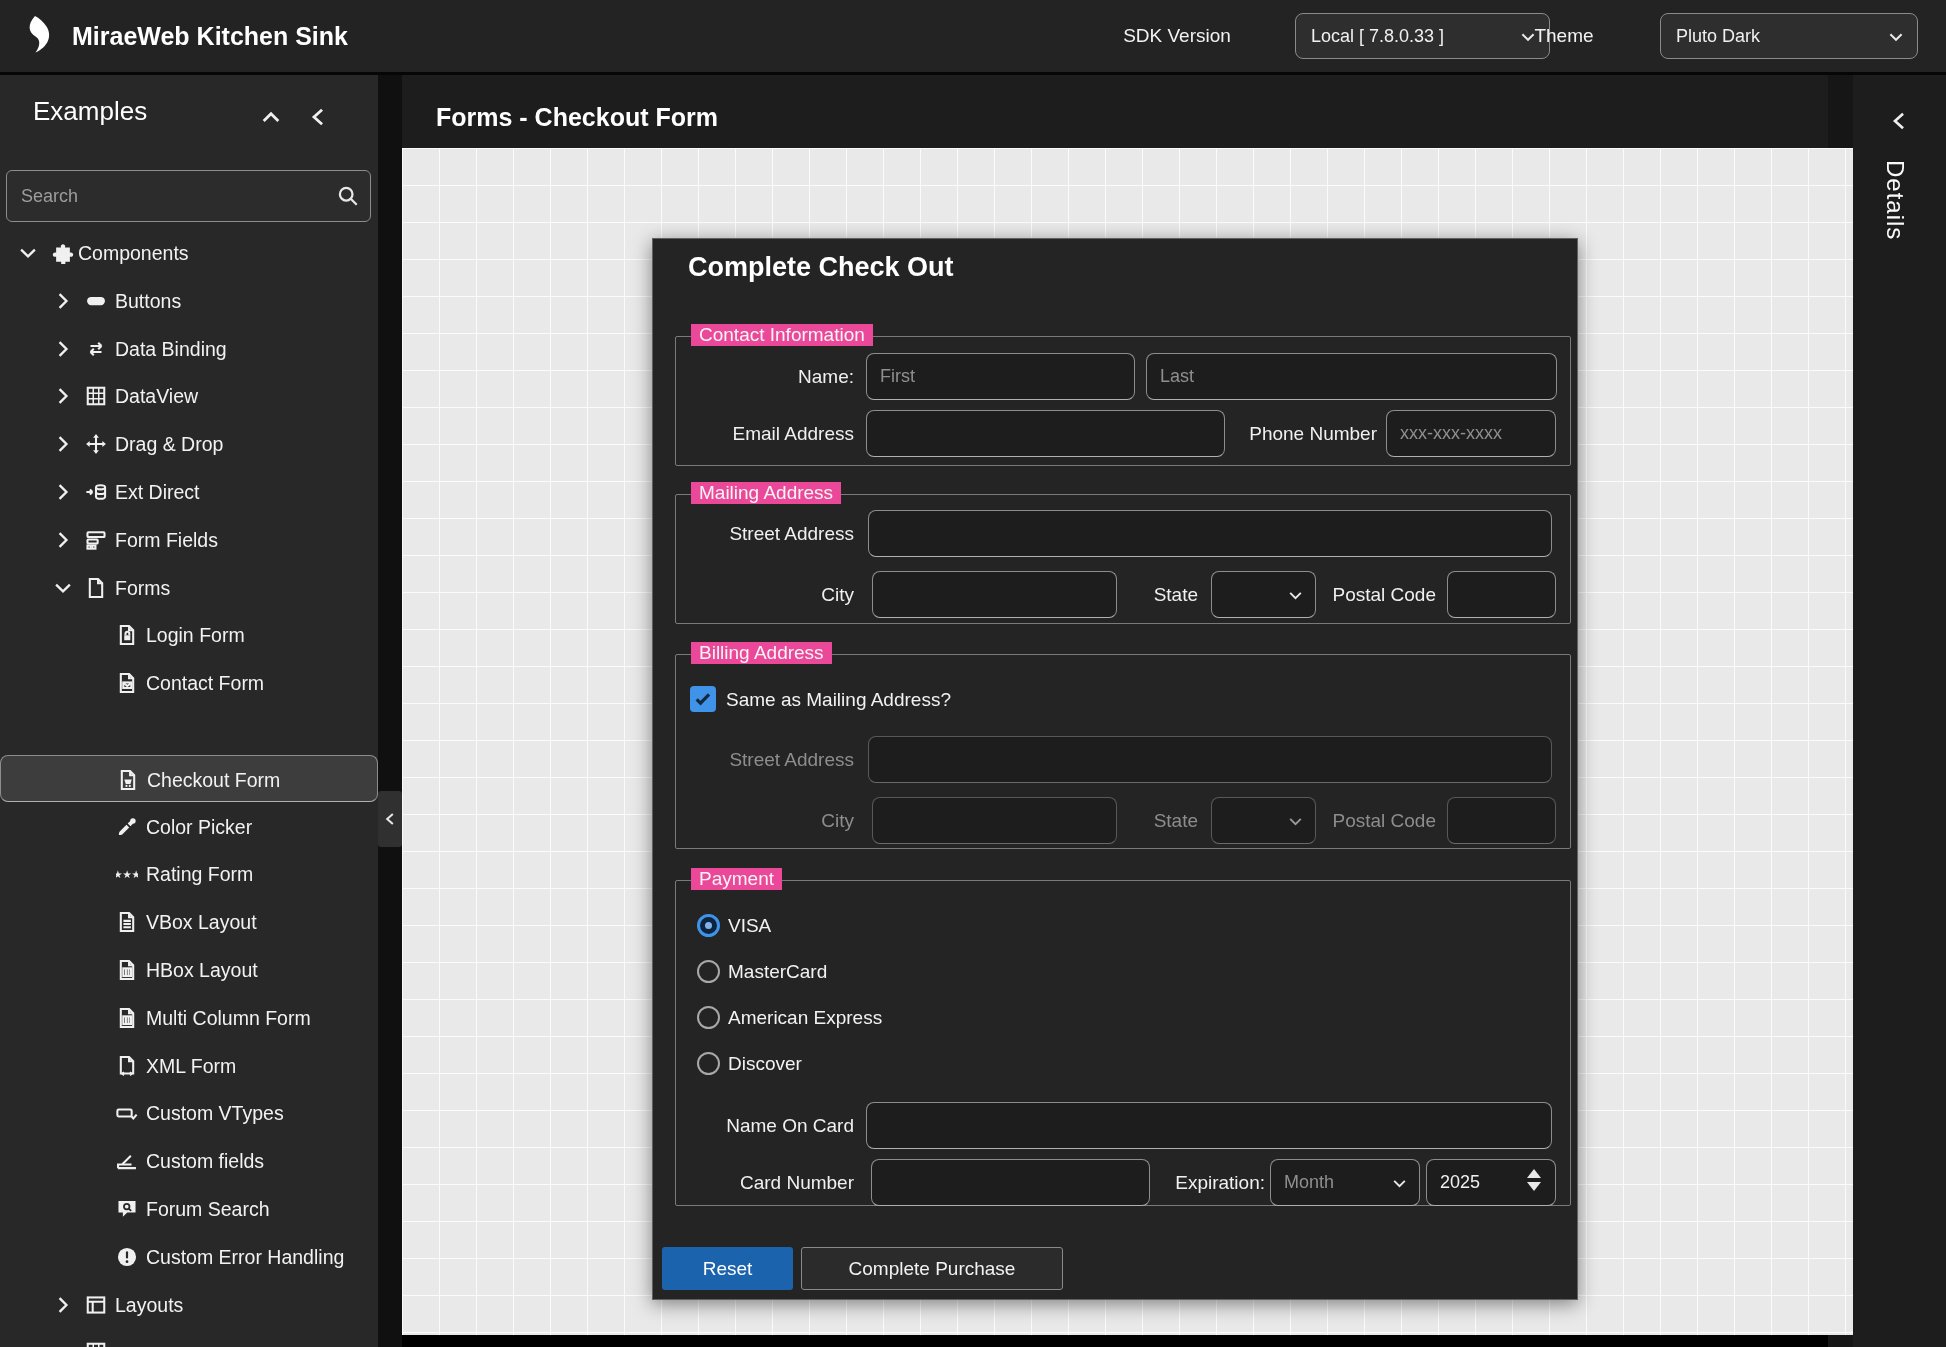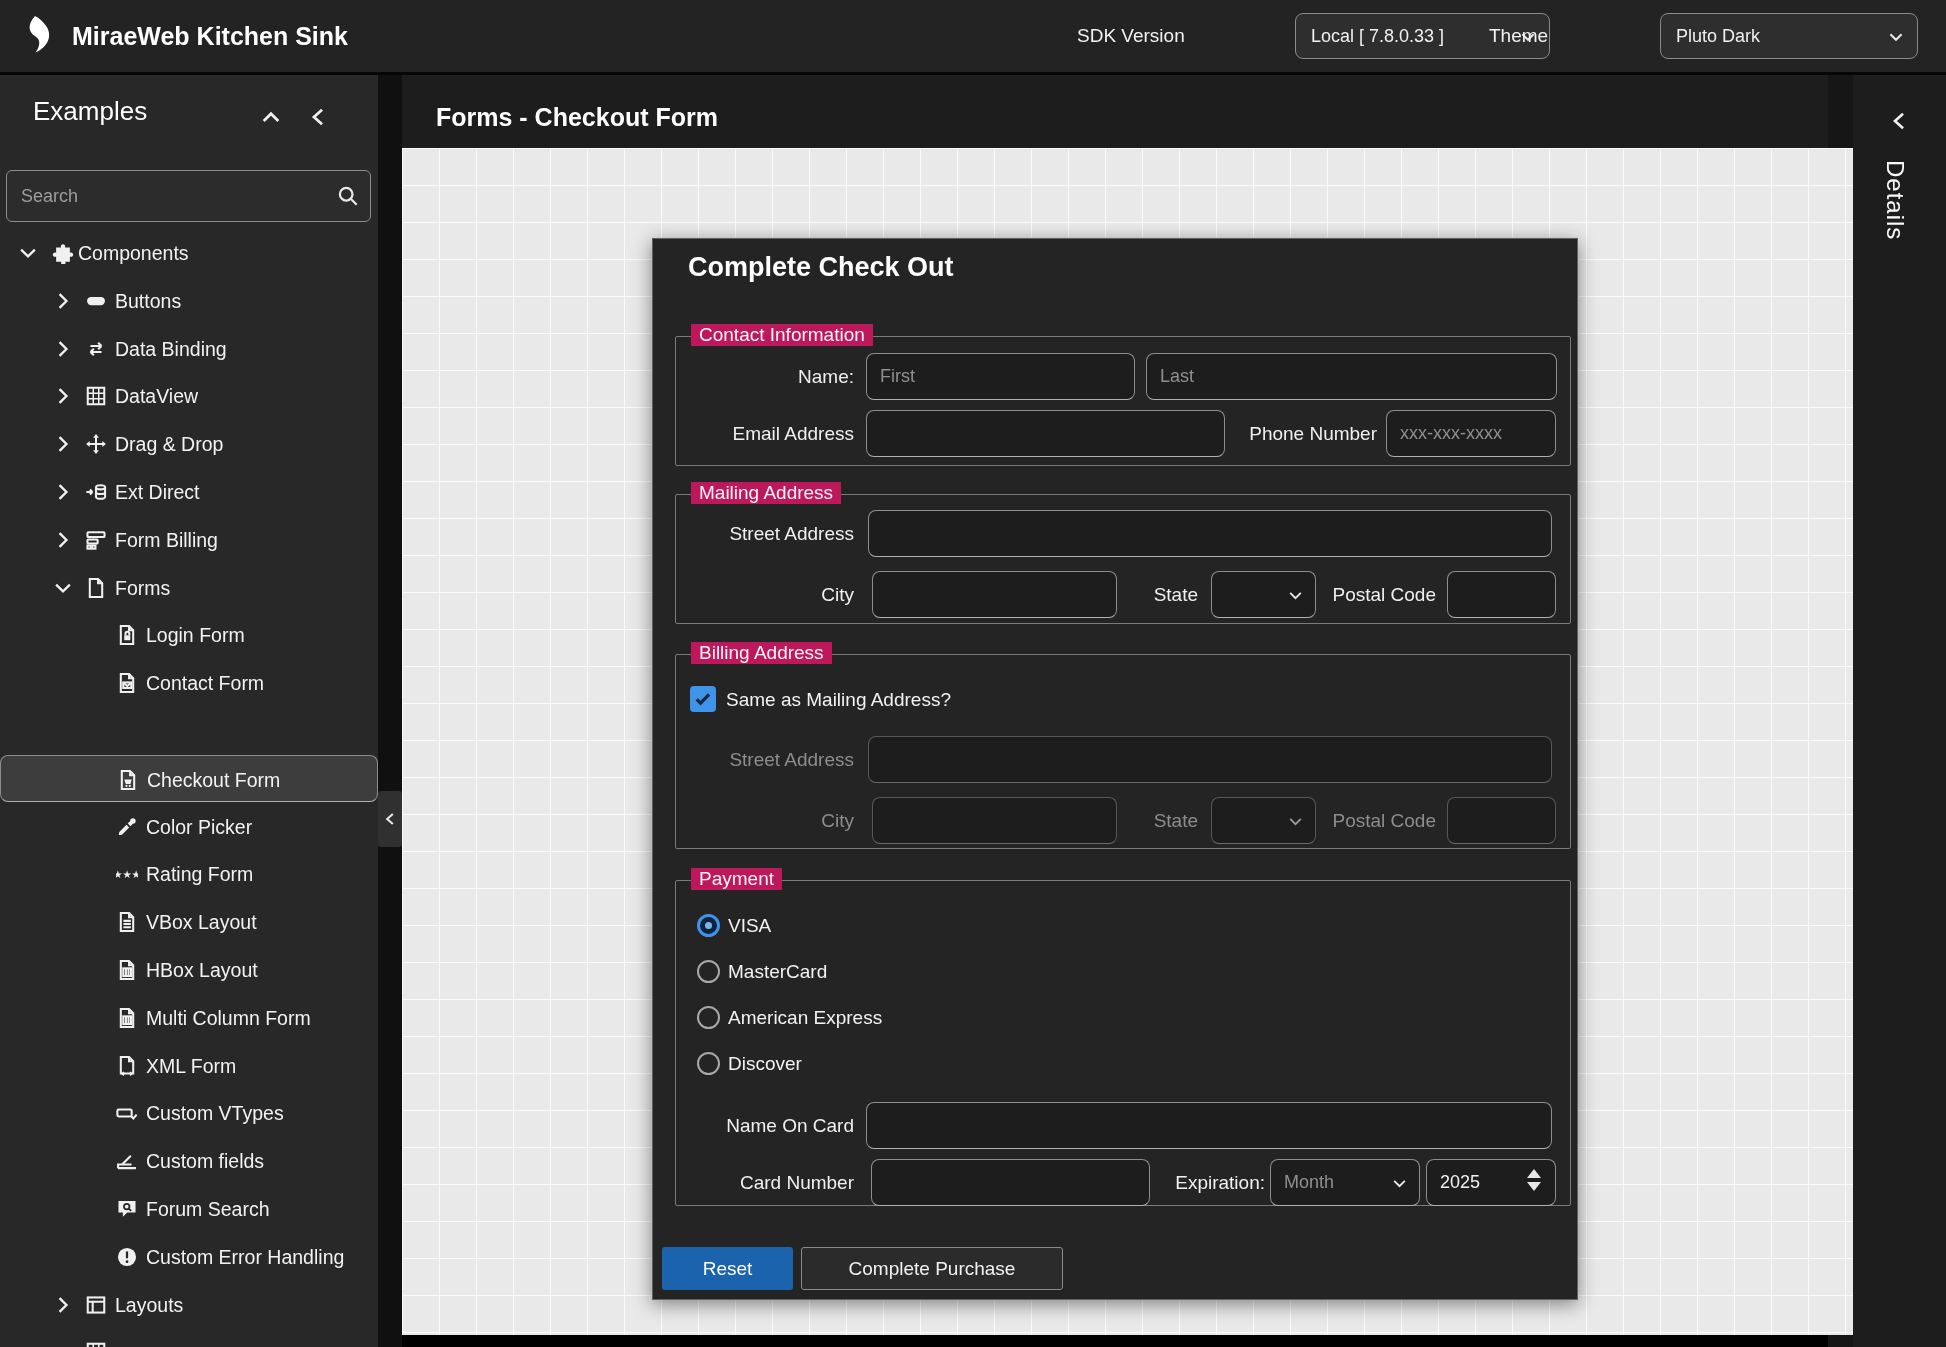--- a/index.html
+++ b/index.html
@@ -3,21 +3,21 @@
 <meta charset="utf-8">
 <style>
   html,body{margin:0;padding:0;background:#000;}
   #app{position:relative;width:1946px;height:1347px;overflow:hidden;
        font-family:"Liberation Sans", sans-serif;color:#f0f0f0;
        -webkit-font-smoothing:antialiased;}
   
   #topbar{position:absolute;left:0;top:0;width:1946px;height:72px;background:#232323;border-bottom:3px solid #060606;}
   #logo{position:absolute;left:22px;top:15px;width:32px;height:44px;}
   #app-title{position:absolute;left:72px;top:0;height:72px;line-height:72px;font-size:25px;font-weight:bold;color:#fff;}
-  .tb-label{position:absolute;top:0;height:84px;line-height:72px;font-size:19px;color:#f2f2f2;text-align:left;}
+  .tb-label{position:absolute;top:0;height:84px;line-height:72px;font-size:19px;color:#f2f2f2;text-align:center;}
   .tb-select{position:absolute;top:13px;height:46px;background:#2e2e2e;border:1px solid #8a8a8a;border-radius:8px;
              box-sizing:border-box;font-size:18px;color:#f0f0f0;line-height:44px;padding-left:15px;cursor:pointer;}
   .tb-select .chev{position:absolute;right:12px;top:14px;}
   
   #sidebar{position:absolute;left:0;top:75px;width:378px;height:1272px;background:#282828;overflow:hidden;}
   #sb-title{position:absolute;left:33px;top:96px;font-size:26px;font-weight:normal;color:#fff;}
   .sb-hicon{position:absolute;top:104px;width:26px;height:26px;cursor:pointer;}
   #search-box{position:absolute;left:6px;top:95px;width:365px;height:52px;background:#2c2c2c;border:1px solid #8d8d8d;border-radius:6px;box-sizing:border-box;}
   #search-box input{position:absolute;left:0;top:0;width:100%;height:100%;background:transparent;border:none;outline:none;
                     color:#e8e8e8;font-size:18px;padding:0 44px 0 14px;box-sizing:border-box;font-family:"Liberation Sans",sans-serif;}
@@ -40,21 +40,21 @@
                            linear-gradient(to bottom, rgba(255,255,255,.8) 1.5px, transparent 1.5px);
           background-size:37px 37px;padding-left:37px;}
   #details-panel{position:absolute;left:1853px;top:75px;width:93px;height:1272px;background:#1d1d1d;}
   #details-chev{position:absolute;left:33px;top:33px;width:26px;height:26px;cursor:pointer;}
   #details-label{position:absolute;left:28px;top:85px;writing-mode:vertical-rl;font-size:24px;color:#fafafa;letter-spacing:1px;}
   
   #dialog{position:absolute;left:250px;top:90px;width:926px;height:1062px;background:#242424;
           border:1px solid #606060;box-sizing:border-box;box-shadow:0 4px 18px rgba(0,0,0,.45);}
   #dlg-title{position:absolute;left:35px;top:13px;font-size:27px;font-weight:bold;color:#fff;}
   .fs{position:absolute;left:22px;width:896px;border:1px solid #7a7a7a;border-radius:2px;box-sizing:border-box;}
-  .legend{position:absolute;top:-13px;left:15px;padding:0 8px;background:#be185d;font-size:19px;color:#f5f5f5;white-space:nowrap;}
+  .legend{position:absolute;top:-13px;left:15px;padding:0 8px;background:#ec4899;font-size:19px;color:#f5f5f5;white-space:nowrap;}
   .flabel{position:absolute;height:47px;line-height:47px;font-size:19px;color:#f0f0f0;text-align:right;white-space:nowrap;}
   .flabel.dis{color:#8d8d8d;}
   .inp{position:absolute;height:47px;background:#1d1d1d;border:1px solid #8d8d8d;border-bottom-color:#b0b0b0;border-radius:8px;
        box-sizing:border-box;color:#d946ef;font-size:18px;padding:0 13px;outline:none;font-family:"Liberation Sans",sans-serif;}
   .inp::placeholder{color:#8f8f8f;}
   .inp.dis{border-color:#585858;border-bottom-color:#6a6a6a;}
   .sel{position:absolute;height:47px;background:#1d1d1d;border:1px solid #8d8d8d;border-bottom-color:#b0b0b0;border-radius:8px;
        box-sizing:border-box;cursor:pointer;}
   .sel.dis{border-color:#585858;border-bottom-color:#6a6a6a;}
   .sel .chev{position:absolute;right:11px;top:15px;}
@@ -192,21 +192,21 @@
               <path d="M5.5 3 10.5 8 5.5 13" fill="none" stroke="#f0f0f0" stroke-width="1.7"></path>
             </svg></span>
           <span class="ticon" style="left:85px">
             <svg width="22" height="22" viewBox="0 0 16 16">
               <rect x="1.8" y="2.4" width="12.4" height="3.4" rx=".6" fill="none" stroke="#f0f0f0" stroke-width="1.5"></rect>
               <rect x="1.8" y="7.6" width="7.4" height="3" rx=".6" fill="none" stroke="#f0f0f0" stroke-width="1.5"></rect>
               <rect x="1.8" y="12" width="2.3" height="2.3" fill="none" stroke="#f0f0f0" stroke-width="1.5"></rect>
               <rect x="5.3" y="12" width="2.3" height="2.3" fill="none" stroke="#f0f0f0" stroke-width="1.5"></rect>
             </svg>
           </span>
-          <span class="tlabel" style="left:115px">Form Billing</span>
+          <span class="tlabel" style="left:115px">Form Fields</span>
         </div>
         <div class="trow" style="top: 488.6px;">
           <span class="tchev" style="left:52px"><svg width="22" height="22" viewBox="0 0 16 16">
               <path d="M3 5.5 8 10.5 13 5.5" fill="none" stroke="#f0f0f0" stroke-width="1.7"></path>
             </svg></span>
           <span class="ticon" style="left:85px">
             <svg width="22" height="22" viewBox="0 0 16 16">
               <path d="M3.5 1.5h6l3 3v10h-9z" fill="none" stroke="#f0f0f0" stroke-width="1.5"></path>
               <path d="M9.5 1.5v3h3" fill="none" stroke="#f0f0f0" stroke-width="1.5"></path>
             </svg>

